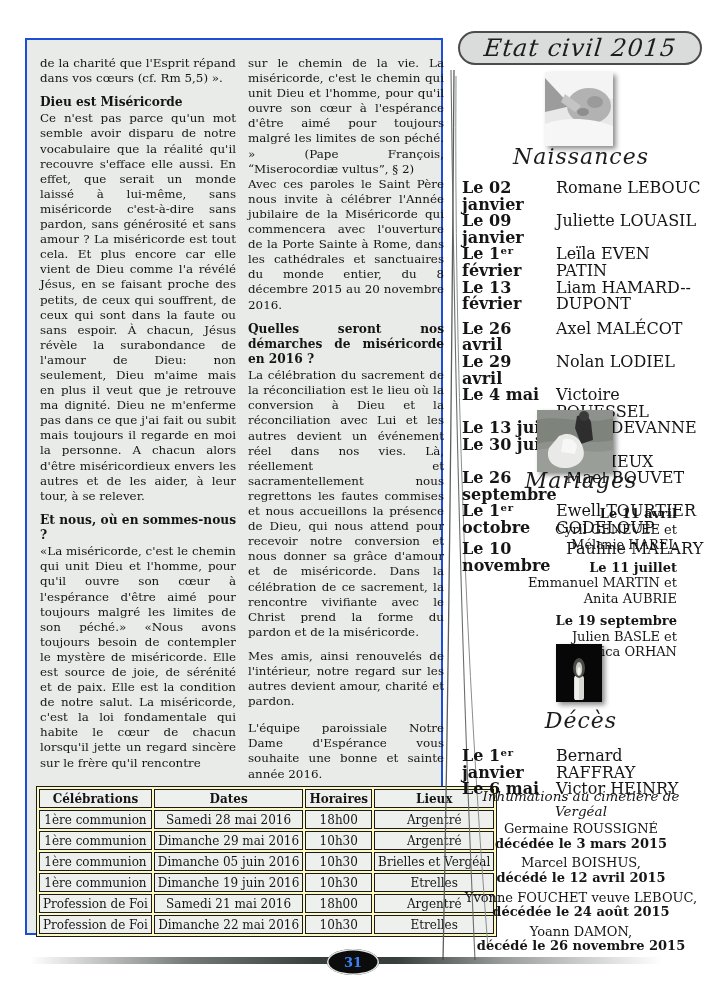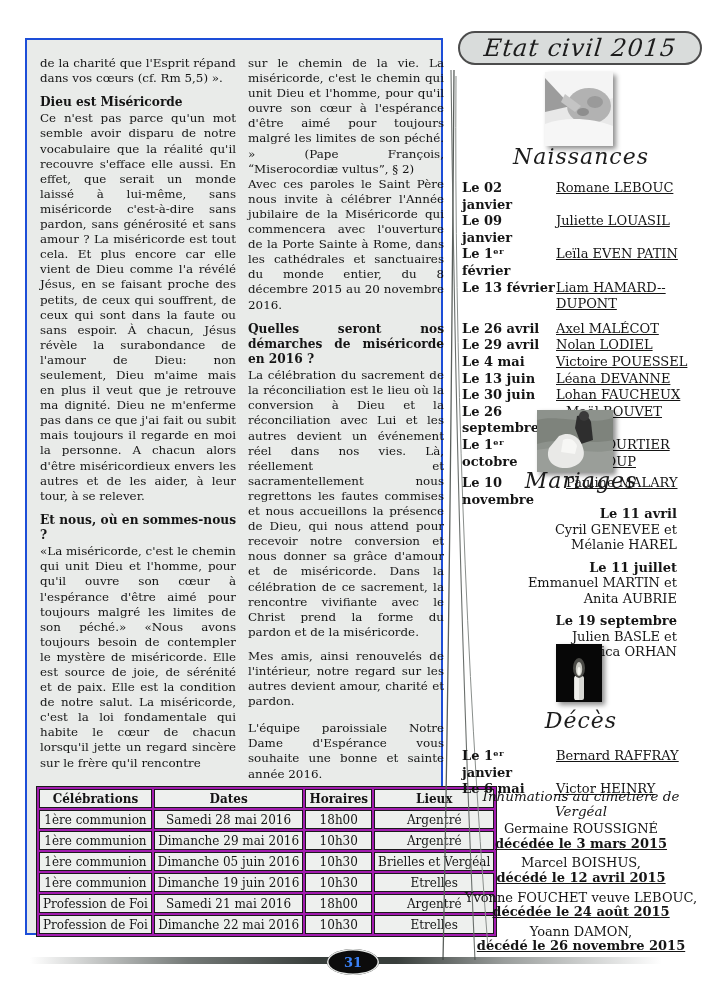--- a/index.html
+++ b/index.html
@@ -18,21 +18,21 @@
   }
   .col1{left:13px;}
   .col2{left:221px;}
   .col p{margin:0 0 9px 0;}
   .col h3{margin:0 0 1px 0;font-size:12.2px;line-height:15.2px;}
   .col .tight{margin-bottom:0;}
   
   .sched{
     position:absolute;left:9px;top:746px;width:400px;
     border-collapse:separate;border-spacing:2px;
-    border:1px solid #1a1a1a;background:#a21caf;
+    border:1px solid #1a1a1a;background:#fef9c3;
   }
   .sched th,.sched td{
     border:1.5px solid #1a1a1a;background:#eef0ee;text-align:center;
     font-size:12px;padding:0 3px;height:17px;white-space:nowrap;
   }
   .sched th{font-weight:bold;}
   .c-celeb{width:106px;}.c-date{width:142px;}.c-hor{width:50px;}.c-lieu{width:98px;}
   
   .pill{
     position:absolute;left:458px;top:31px;width:244px;height:34px;
@@ -40,35 +40,35 @@
     display:flex;align-items:center;justify-content:center;box-sizing:border-box;
   }
   .script{
     font-style:italic;font-weight:normal;letter-spacing:1px;
     transform:skewX(-6deg);color:#1c1c1c;
   }
   .pill .script{font-size:24px;}
   .section-title{position:absolute;width:246px;left:458px;text-align:center;font-size:22px;}
   .photo{position:absolute;box-shadow:3px 3px 5px rgba(0,0,0,.45);}
   
-  .datelist{position:absolute;left:462px;width:242px;font-size:13px;line-height:16.6px;}
+  .datelist{position:absolute;left:462px;width:242px;font-size:16px;line-height:16.6px;}
   .dl-row{display:flex;}
   .dl-date{width:94px;font-weight:bold;flex:0 0 94px;}
-  .dl-name{flex:1;text-decoration:underline;}
+  .dl-name{flex:1;}
   .gap{margin-top:8px;}
   .gap-sm{margin-top:5px;}
   
   .mar-list{position:absolute;left:431px;width:246px;text-align:right;font-size:13px;line-height:15.5px;}
   .mar-entry{margin-bottom:7px;}
   .mar-date{font-weight:bold;}
   
   .inhum{position:absolute;left:458px;width:246px;text-align:center;font-size:13px;line-height:14.6px;}
   .inhum-title{font-style:italic;font-size:13.5px;margin-bottom:4px;}
   .inhum-entry{margin-bottom:5px;}
-  .inhum-note{font-weight:bold;text-decoration:underline;}
+  .inhum-note{font-weight:bold;}
   
   .footer-bar{
     position:absolute;left:30px;top:957px;width:632px;height:7px;
     background:linear-gradient(90deg,rgba(70,77,74,0) 0%,rgba(70,77,74,.75) 25%,#383e3b 45%,#383e3b 58%,rgba(70,77,74,.55) 75%,rgba(70,77,74,0) 100%);
   }
   .page-oval{
     position:absolute;left:327px;top:949px;width:52px;height:26px;
     background:#0c0c0c;border-radius:50%;color:#3b82f6;
     display:flex;align-items:center;justify-content:center;
     font-size:13px;font-weight:bold;box-shadow:0 0 0 1.5px #e7e9e7 inset;

